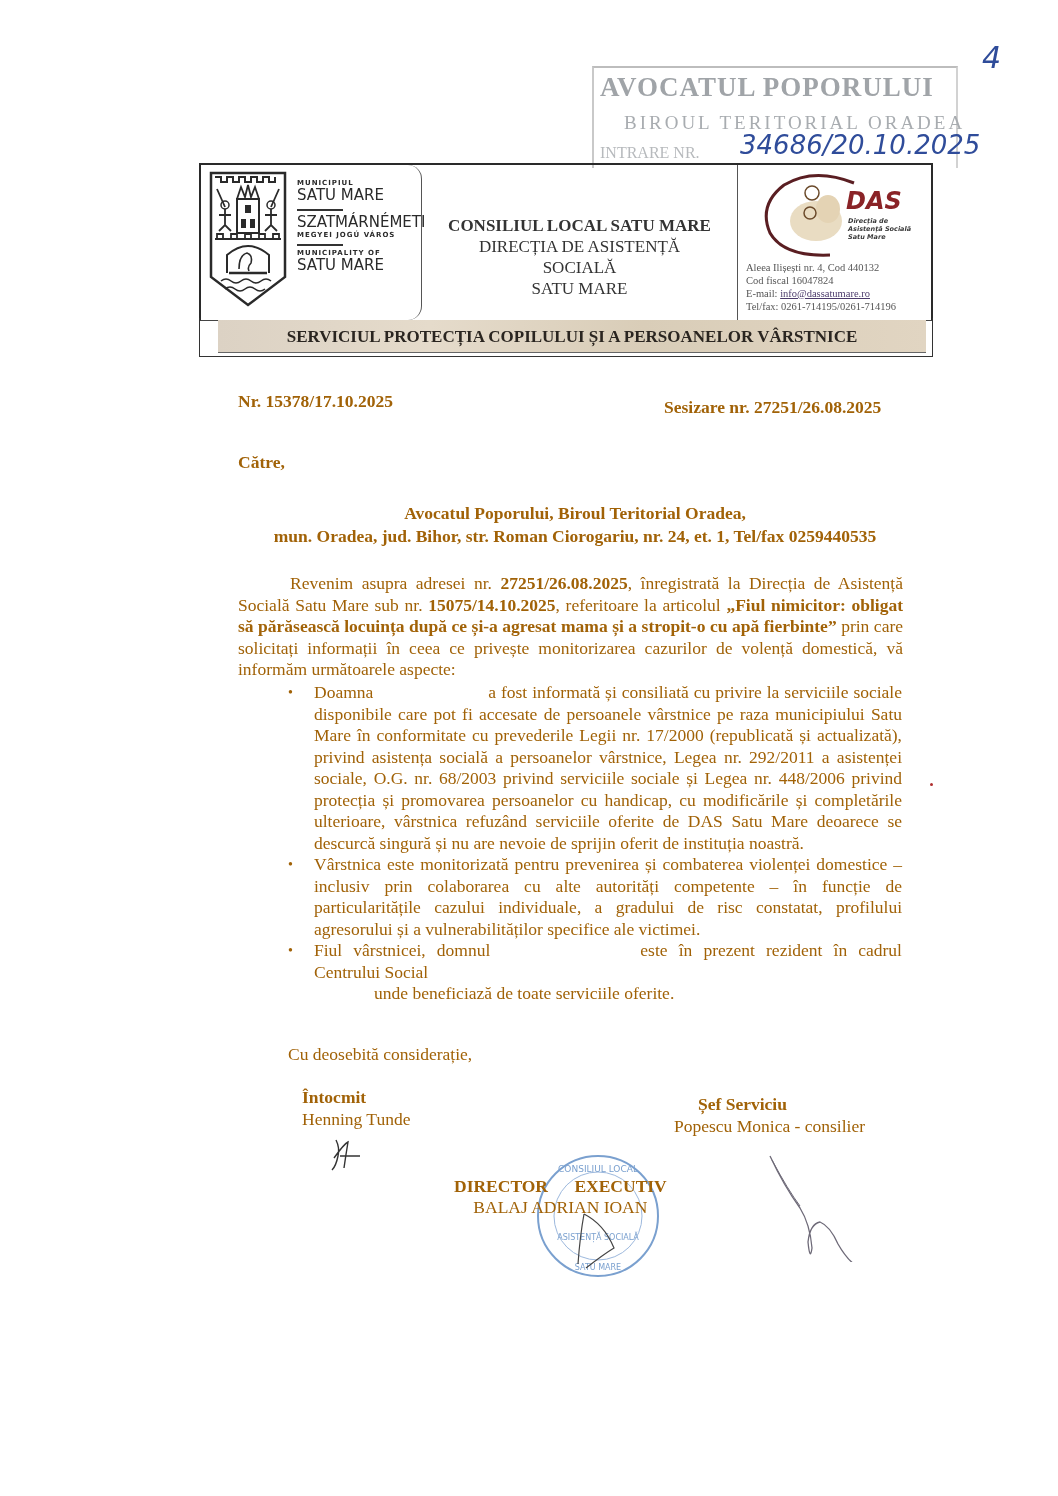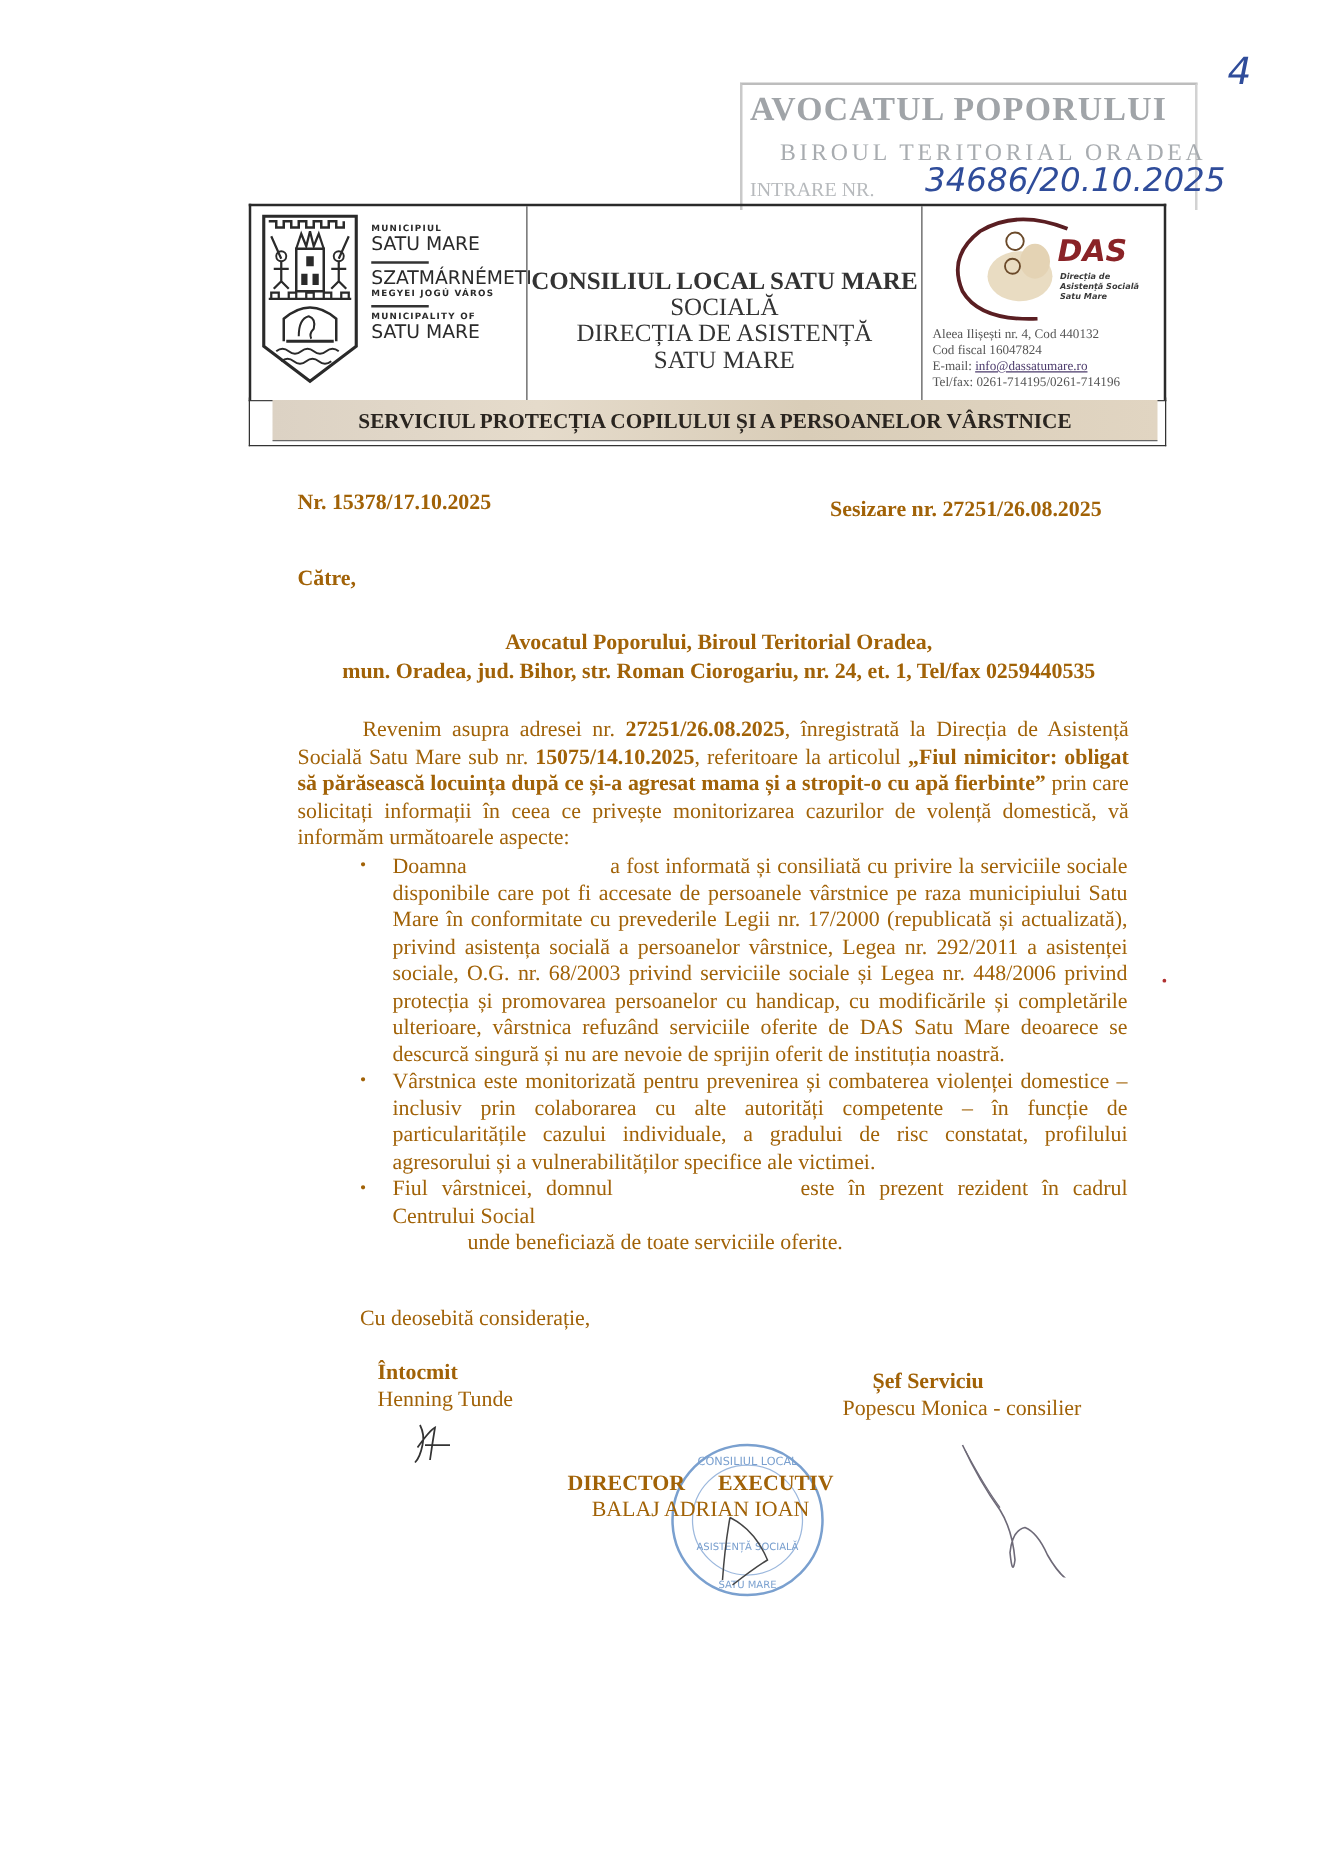--- a/index.html
+++ b/index.html
@@ -19,31 +19,31 @@
   .stamp .l2 { position: absolute; left: 6px; top: 44px; font-size: 19px; letter-spacing: 3px; color: #a8acb0; white-space: nowrap; margin-left: 24px; }
   .stamp .l3 { position: absolute; left: 6px; top: 76px; font-size: 16px; color: #b7babd; white-space: nowrap; }
   .stamp .hand { position: absolute; left: 146px; top: 62px; font-family: "DejaVu Sans", sans-serif; font-size: 26px; color: #2f4c9a; letter-spacing: 0px; white-space: nowrap; font-style: italic; }
   .page-num { left: 982px; top: 40px; font-family: "DejaVu Sans", sans-serif; font-size: 30px; color: #2f4c9a; font-style: italic; }
 
   
   .header {
     left: 199px; top: 163px; width: 730px; height: 155px;
     border: 2px solid #2a2a2a; border-bottom: 1px solid #444;
   }
-  .hcol1 { position: absolute; left: 0; top: 0; width: 220px; height: 155px; border-right: 1px solid #555; }
+  .hcol1 { position: absolute; left: 0; top: 0; width: 220px; height: 155px; border-right: 1px solid #555; border-radius: 14px; }
   .hcol2 { position: absolute; left: 221px; top: 0; width: 315px; height: 155px; border-right: 1px solid #555; text-align: center; }
   .hcol3 { position: absolute; left: 537px; top: 0; width: 193px; height: 155px; }
 
   .crest { position: absolute; left: 6px; top: 4px; width: 82px; height: 140px; }
   .muni { position: absolute; left: 96px; top: 14px; font-family: "DejaVu Sans", sans-serif; color: #2a2a2a; }
   .muni .small { font-size: 7px; font-weight: bold; letter-spacing: 1px; }
   .muni .big { font-size: 15px; line-height: 17px; }
   .muni .bar { width: 46px; height: 2px; background: #333; margin: 5px 0 3px 0; }
 
-  .org-title { padding-top: 50px; font-size: 20px; line-height: 21px; color: #333; }
+  .org-title { padding-top: 50px; font-size: 17px; line-height: 21px; color: #333; }
   .org-title .b { font-weight: bold; }
 
   .das-logo { position: absolute; left: 16px; top: 6px; width: 170px; height: 90px; }
   .das-text { position: absolute; left: 108px; top: 22px; font-family: "DejaVu Sans", sans-serif; font-weight: bold; font-style: italic; font-size: 24px; color: #8a2327; }
   .das-sub { position: absolute; left: 110px; top: 52px; font-family: "DejaVu Sans", sans-serif; font-style: italic; font-size: 6.5px; line-height: 8px; color: #3a3a3a; font-weight: bold; }
   .das-contact { position: absolute; left: 8px; top: 96px; font-size: 10.5px; line-height: 13px; color: #555; white-space: nowrap; }
   .das-contact .mail { color: #4b3a6b; text-decoration: underline; }
 
   .service-bar {
     left: 199px; top: 318px; width: 732px; height: 38px;
@@ -122,22 +122,22 @@
       <div class="big">SZATMÁRNÉMETI</div>
       <div class="small">MEGYEI JOGÚ VÁROS</div>
       <div class="bar"></div>
       <div class="small">MUNICIPALITY OF</div>
       <div class="big">SATU MARE</div>
     </div>
   </div>
   <div class="hcol2">
     <div class="org-title">
       <div class="b">CONSILIUL LOCAL SATU MARE</div>
+      <div>DIRECȚIA DE ASISTENȚĂ</div>
       <div>SOCIALĂ</div>
-      <div>DIRECȚIA DE ASISTENȚĂ</div>
       <div>SATU MARE</div>
     </div>
   </div>
   <div class="hcol3">
     <svg class="das-logo" viewBox="0 0 170 90">
       <path d="M100 12 Q60 -4 30 14 Q4 34 16 62 Q30 86 76 84" fill="none" stroke="#5a1e22" stroke-width="3"></path>
       <ellipse cx="62" cy="50" rx="26" ry="20" fill="#e9dcc2"></ellipse>
       <ellipse cx="74" cy="38" rx="12" ry="14" fill="#e4d3b4"></ellipse>
       <circle cx="58" cy="22" r="7" fill="none" stroke="#6b4a2a" stroke-width="1.5"></circle>
       <circle cx="56" cy="42" r="6" fill="none" stroke="#6b4a2a" stroke-width="1.5"></circle>

